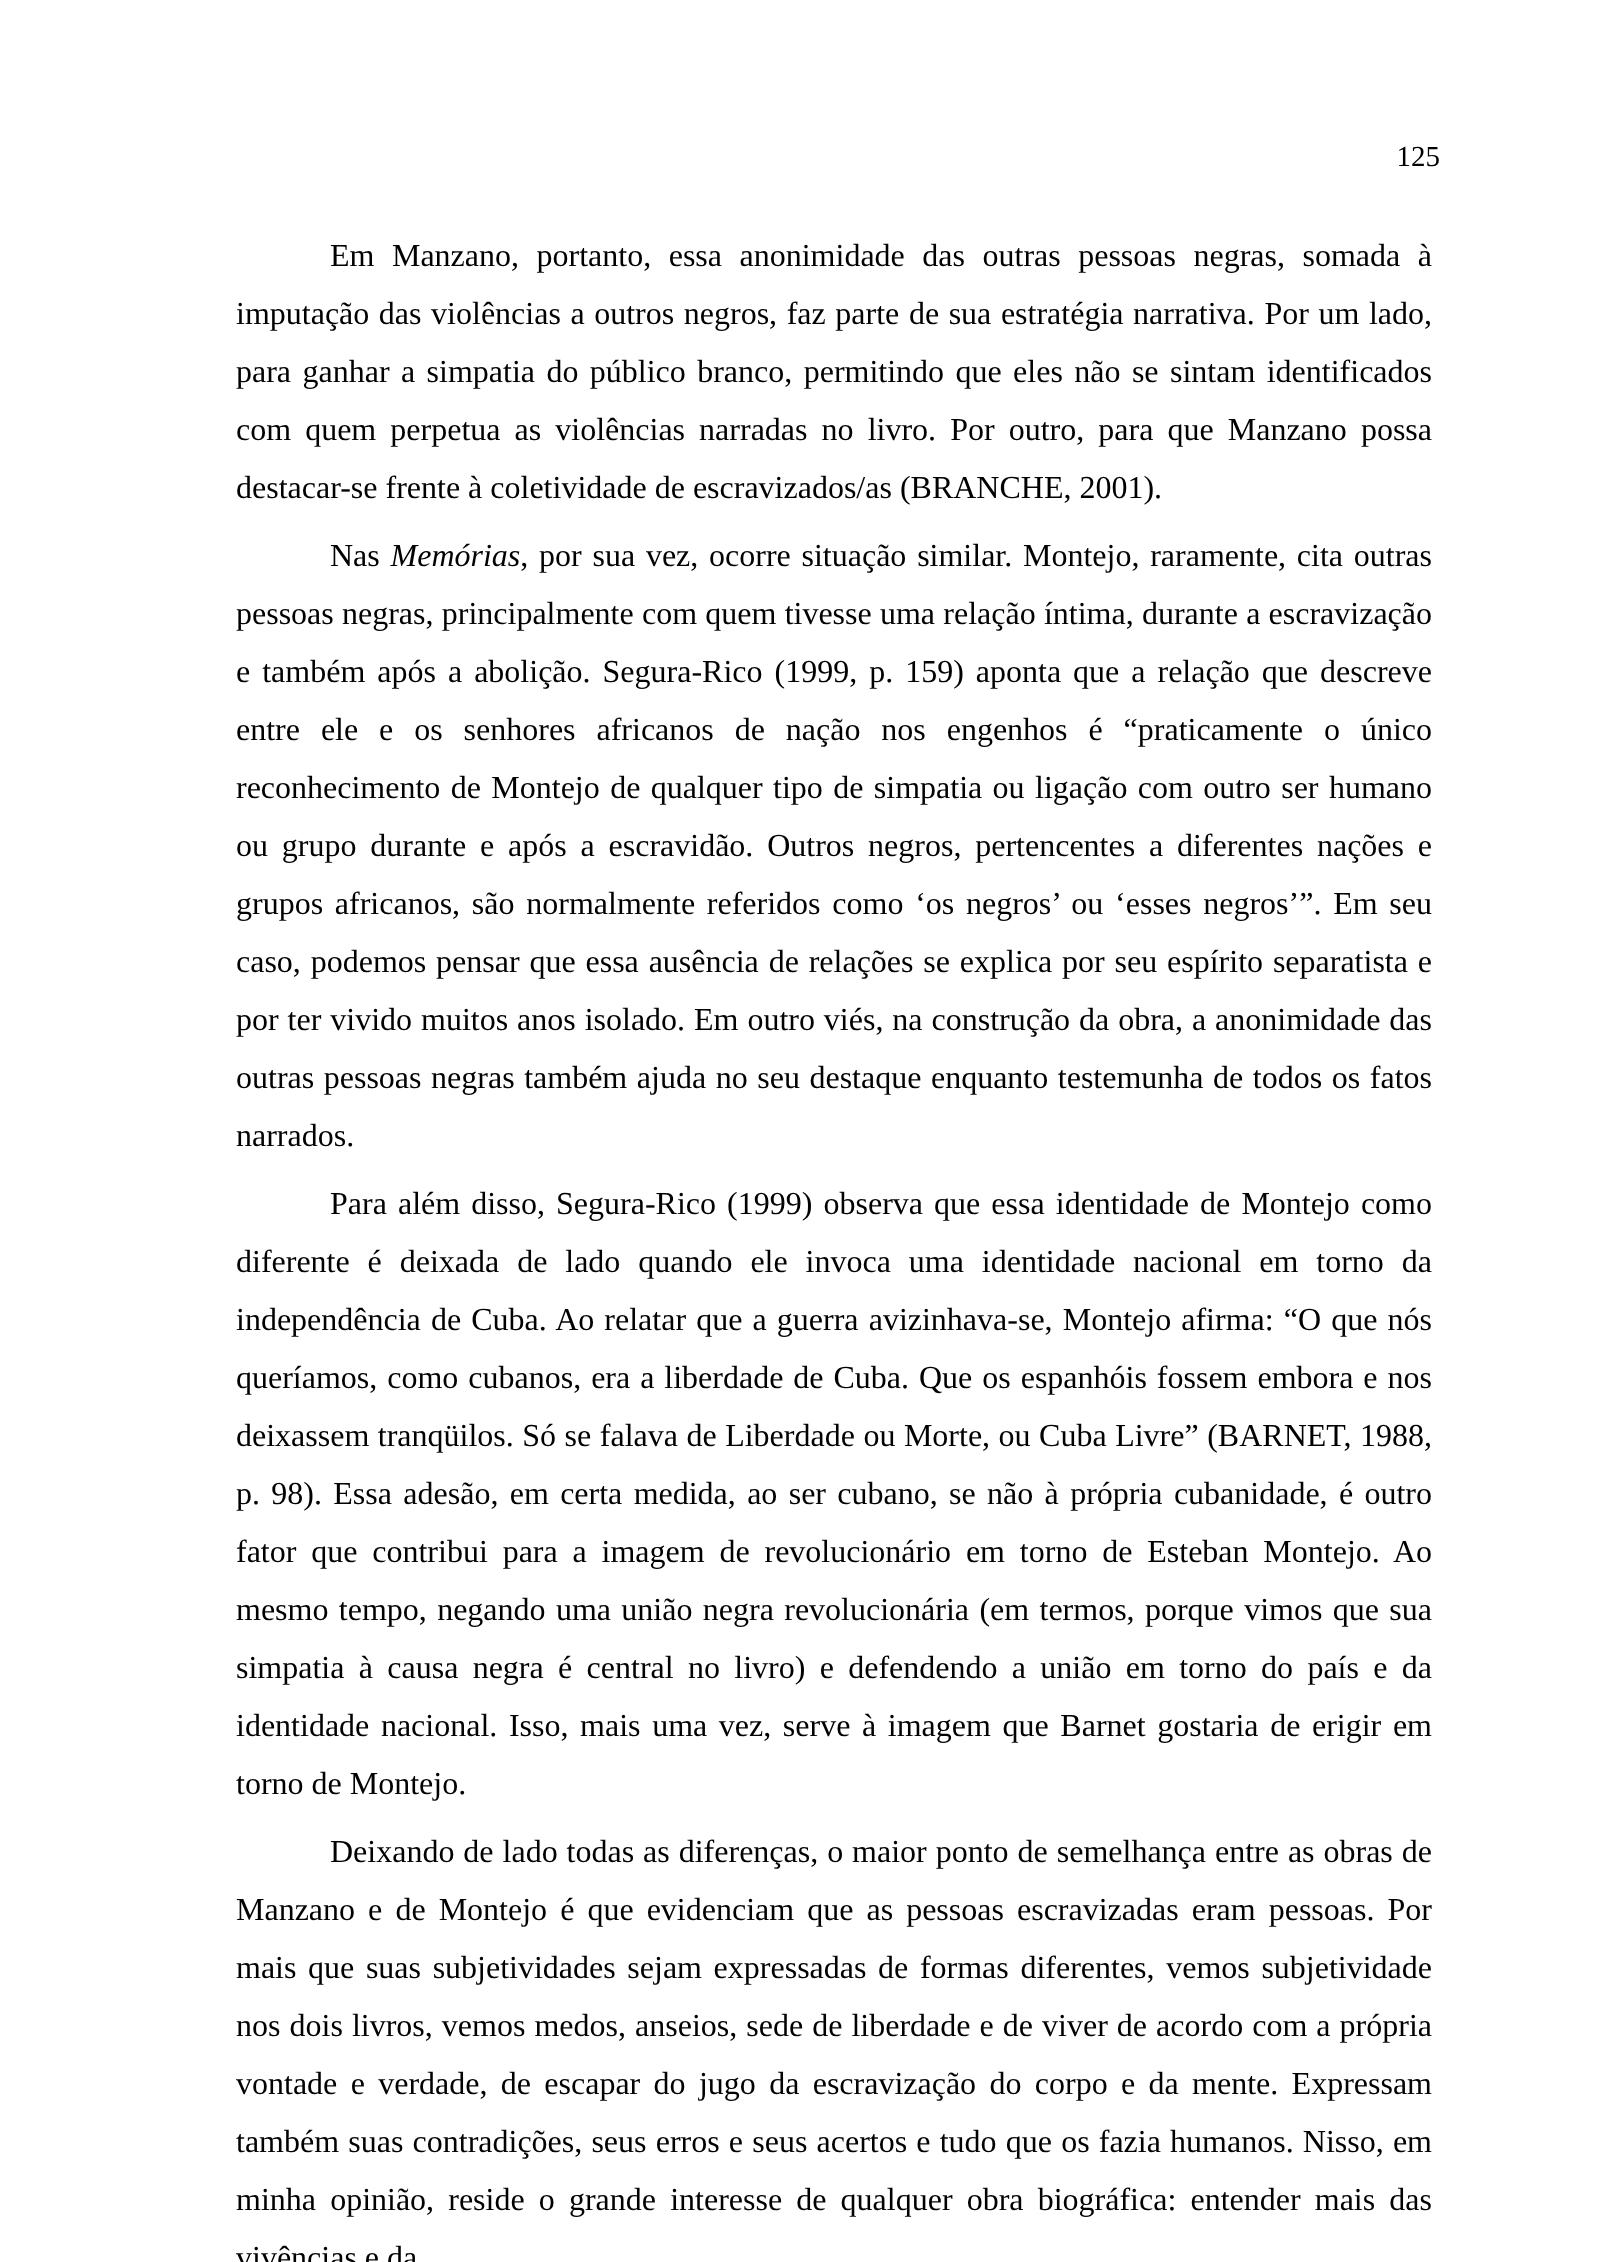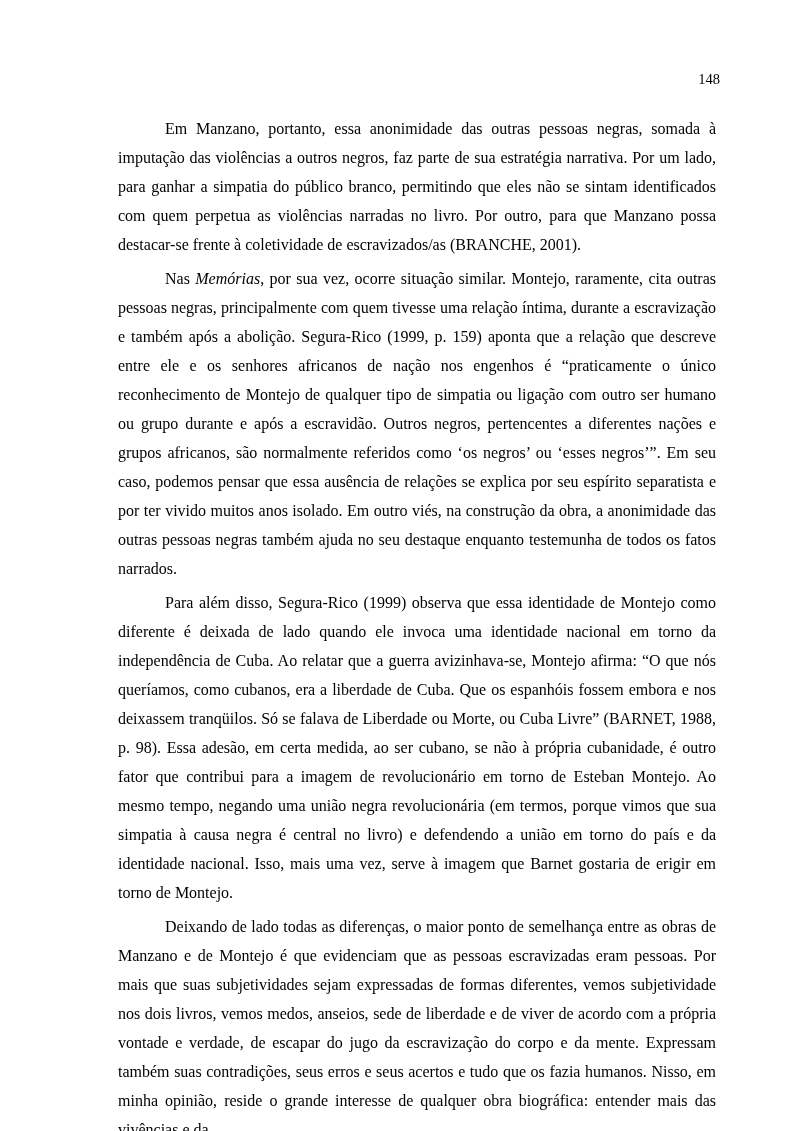--- a/index.html
+++ b/index.html
@@ -38,20 +38,20 @@
     text-indent: 47px;
   }
   .content em {
     font-style: italic;
   }
 </style>
 </head>
 <body>
 
 <div class="page">
-  <div class="page-number">148</div>
+  <div class="page-number">125</div>
   <div class="content">
       <p><span>Em Manzano, portanto, essa anonimidade das outras pessoas negras, somada à imputação das violências a outros negros, faz parte de sua estratégia narrativa. Por um lado, para ganhar a simpatia do público branco, permitindo que eles não se sintam identificados com quem perpetua as violências narradas no livro. Por outro, para que Manzano possa destacar-se frente à coletividade de escravizados/as (BRANCHE, 2001).</span></p>
       <p><span>Nas </span><em>Memórias</em><span>, por sua vez, ocorre situação similar. Montejo, raramente, cita outras pessoas negras, principalmente com quem tivesse uma relação íntima, durante a escravização e também após a abolição. Segura-Rico (1999, p. 159) aponta que a relação que descreve entre ele e os senhores africanos de nação nos engenhos é “praticamente o único reconhecimento de Montejo de qualquer tipo de simpatia ou ligação com outro ser humano ou grupo durante e após a escravidão. Outros negros, pertencentes a diferentes nações e grupos africanos, são normalmente referidos como ‘os negros’ ou ‘esses negros’”. Em seu caso, podemos pensar que essa ausência de relações se explica por seu espírito separatista e por ter vivido muitos anos isolado. Em outro viés, na construção da obra, a anonimidade das outras pessoas negras também ajuda no seu destaque enquanto testemunha de todos os fatos narrados.</span></p>
       <p><span>Para além disso, Segura-Rico (1999) observa que essa identidade de Montejo como diferente é deixada de lado quando ele invoca uma identidade nacional em torno da independência de Cuba. Ao relatar que a guerra avizinhava-se, Montejo afirma: “O que nós queríamos, como cubanos, era a liberdade de Cuba. Que os espanhóis fossem embora e nos deixassem tranqüilos. Só se falava de Liberdade ou Morte, ou Cuba Livre” (BARNET, 1988, p. 98). Essa adesão, em certa medida, ao ser cubano, se não à própria cubanidade, é outro fator que contribui para a imagem de revolucionário em torno de Esteban Montejo. Ao mesmo tempo, negando uma união negra revolucionária (em termos, porque vimos que sua simpatia à causa negra é central no livro) e defendendo a união em torno do país e da identidade nacional. Isso, mais uma vez, serve à imagem que Barnet gostaria de erigir em torno de Montejo.</span></p>
       <p><span>Deixando de lado todas as diferenças, o maior ponto de semelhança entre as obras de Manzano e de Montejo é que evidenciam que as pessoas escravizadas eram pessoas. Por mais que suas subjetividades sejam expressadas de formas diferentes, vemos subjetividade nos dois livros, vemos medos, anseios, sede de liberdade e de viver de acordo com a própria vontade e verdade, de escapar do jugo da escravização do corpo e da mente. Expressam também suas contradições, seus erros e seus acertos e tudo que os fazia humanos. Nisso, em minha opinião, reside o grande interesse de qualquer obra biográfica: entender mais das vivências e da</span></p>
     </div>
 </div>
 
 </body></html>

